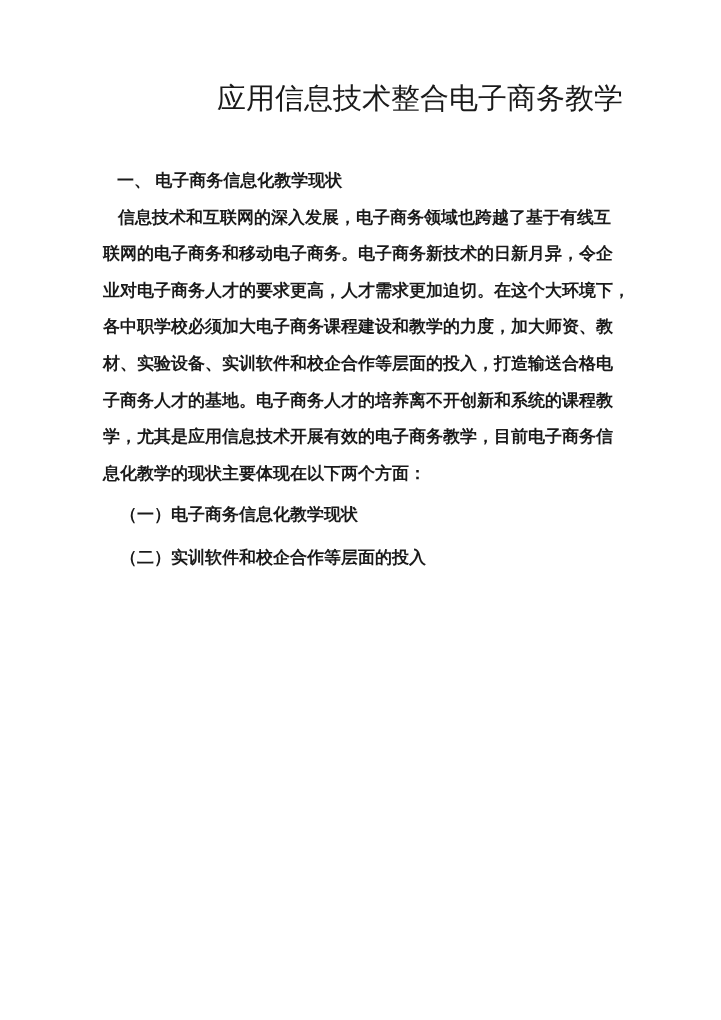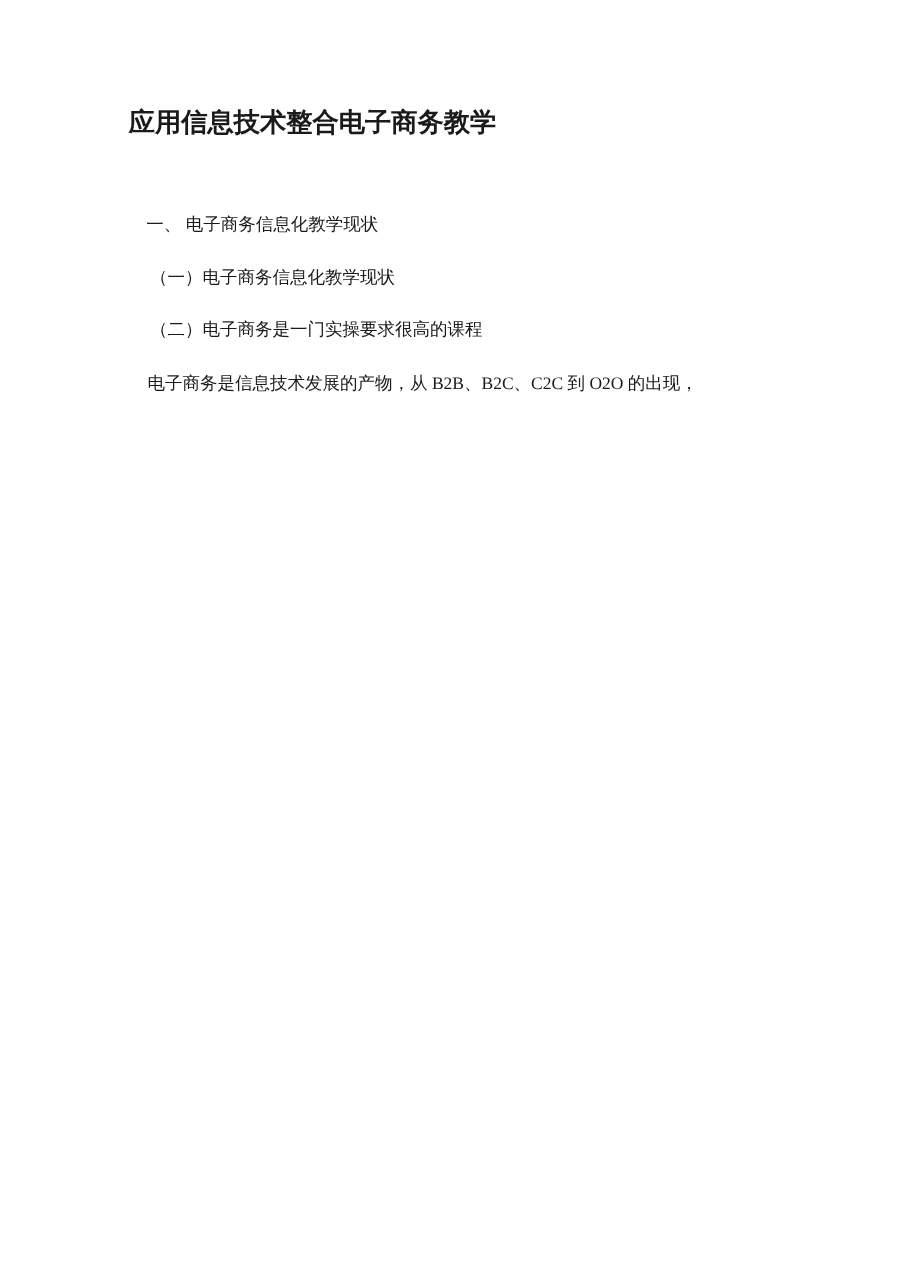--- a/index.html
+++ b/index.html
@@ -15,30 +15,30 @@
     font-family: "Liberation Serif", "DejaVu Serif", serif;
   }
   .page {
     box-sizing: border-box;
     width: 721px;
     height: 1020px;
     padding: 80px 98px 0 103px;
   }
   .doc-title {
     margin: 0;
-    font-size: 21px;
-    font-weight: 700;
+    font-size: 29px;
+    font-weight: 400;
     line-height: 36px;
-    text-align: left;
+    text-align: right;
     white-space: nowrap;
   }
   .heading, .para {
-    font-size: 14px;
+    font-size: 17px;
     line-height: 36.6px;
-    font-weight: 400;
+    font-weight: 700;
     white-space: pre;       
   }
   .heading.h-num {
     margin: 47px 0 0 0;
     text-indent: 14px;
   }
   .heading.h-sub {
     margin: 5px 0 6px 0;
     text-indent: 17px;
   }
@@ -48,20 +48,27 @@
   }
 </style>
 </head>
 <body>
 
 <div class="page">
   <h1 class="doc-title">应用信息技术整合电子商务教学</h1>
 
   <div class="heading h-num">一、 电子商务信息化教学现状</div>
 
+  <div class="para">信息技术和互联网的深入发展，电子商务领域也跨越了基于有线互
+联网的电子商务和移动电子商务。电子商务新技术的日新月异，令企
+业对电子商务人才的要求更高，人才需求更加迫切。在这个大环境下，
+各中职学校必须加大电子商务课程建设和教学的力度，加大师资、教
+材、实验设备、实训软件和校企合作等层面的投入，打造输送合格电
+子商务人才的基地。电子商务人才的培养离不开创新和系统的课程教
+学，尤其是应用信息技术开展有效的电子商务教学，目前电子商务信
+息化教学的现状主要体现在以下两个方面：</div>
 
   <div class="heading h-sub">（一）电子商务信息化教学现状</div>
 
 
-  <div class="heading h-sub">（二）电子商务是一门实操要求很高的课程</div>
+  <div class="heading h-sub">（二）实训软件和校企合作等层面的投入</div>
 
-  <div class="para">电子商务是信息技术发展的产物，从 B2B、B2C、C2C 到 O2O 的出现，</div>
 </div>
 
 </body></html>

